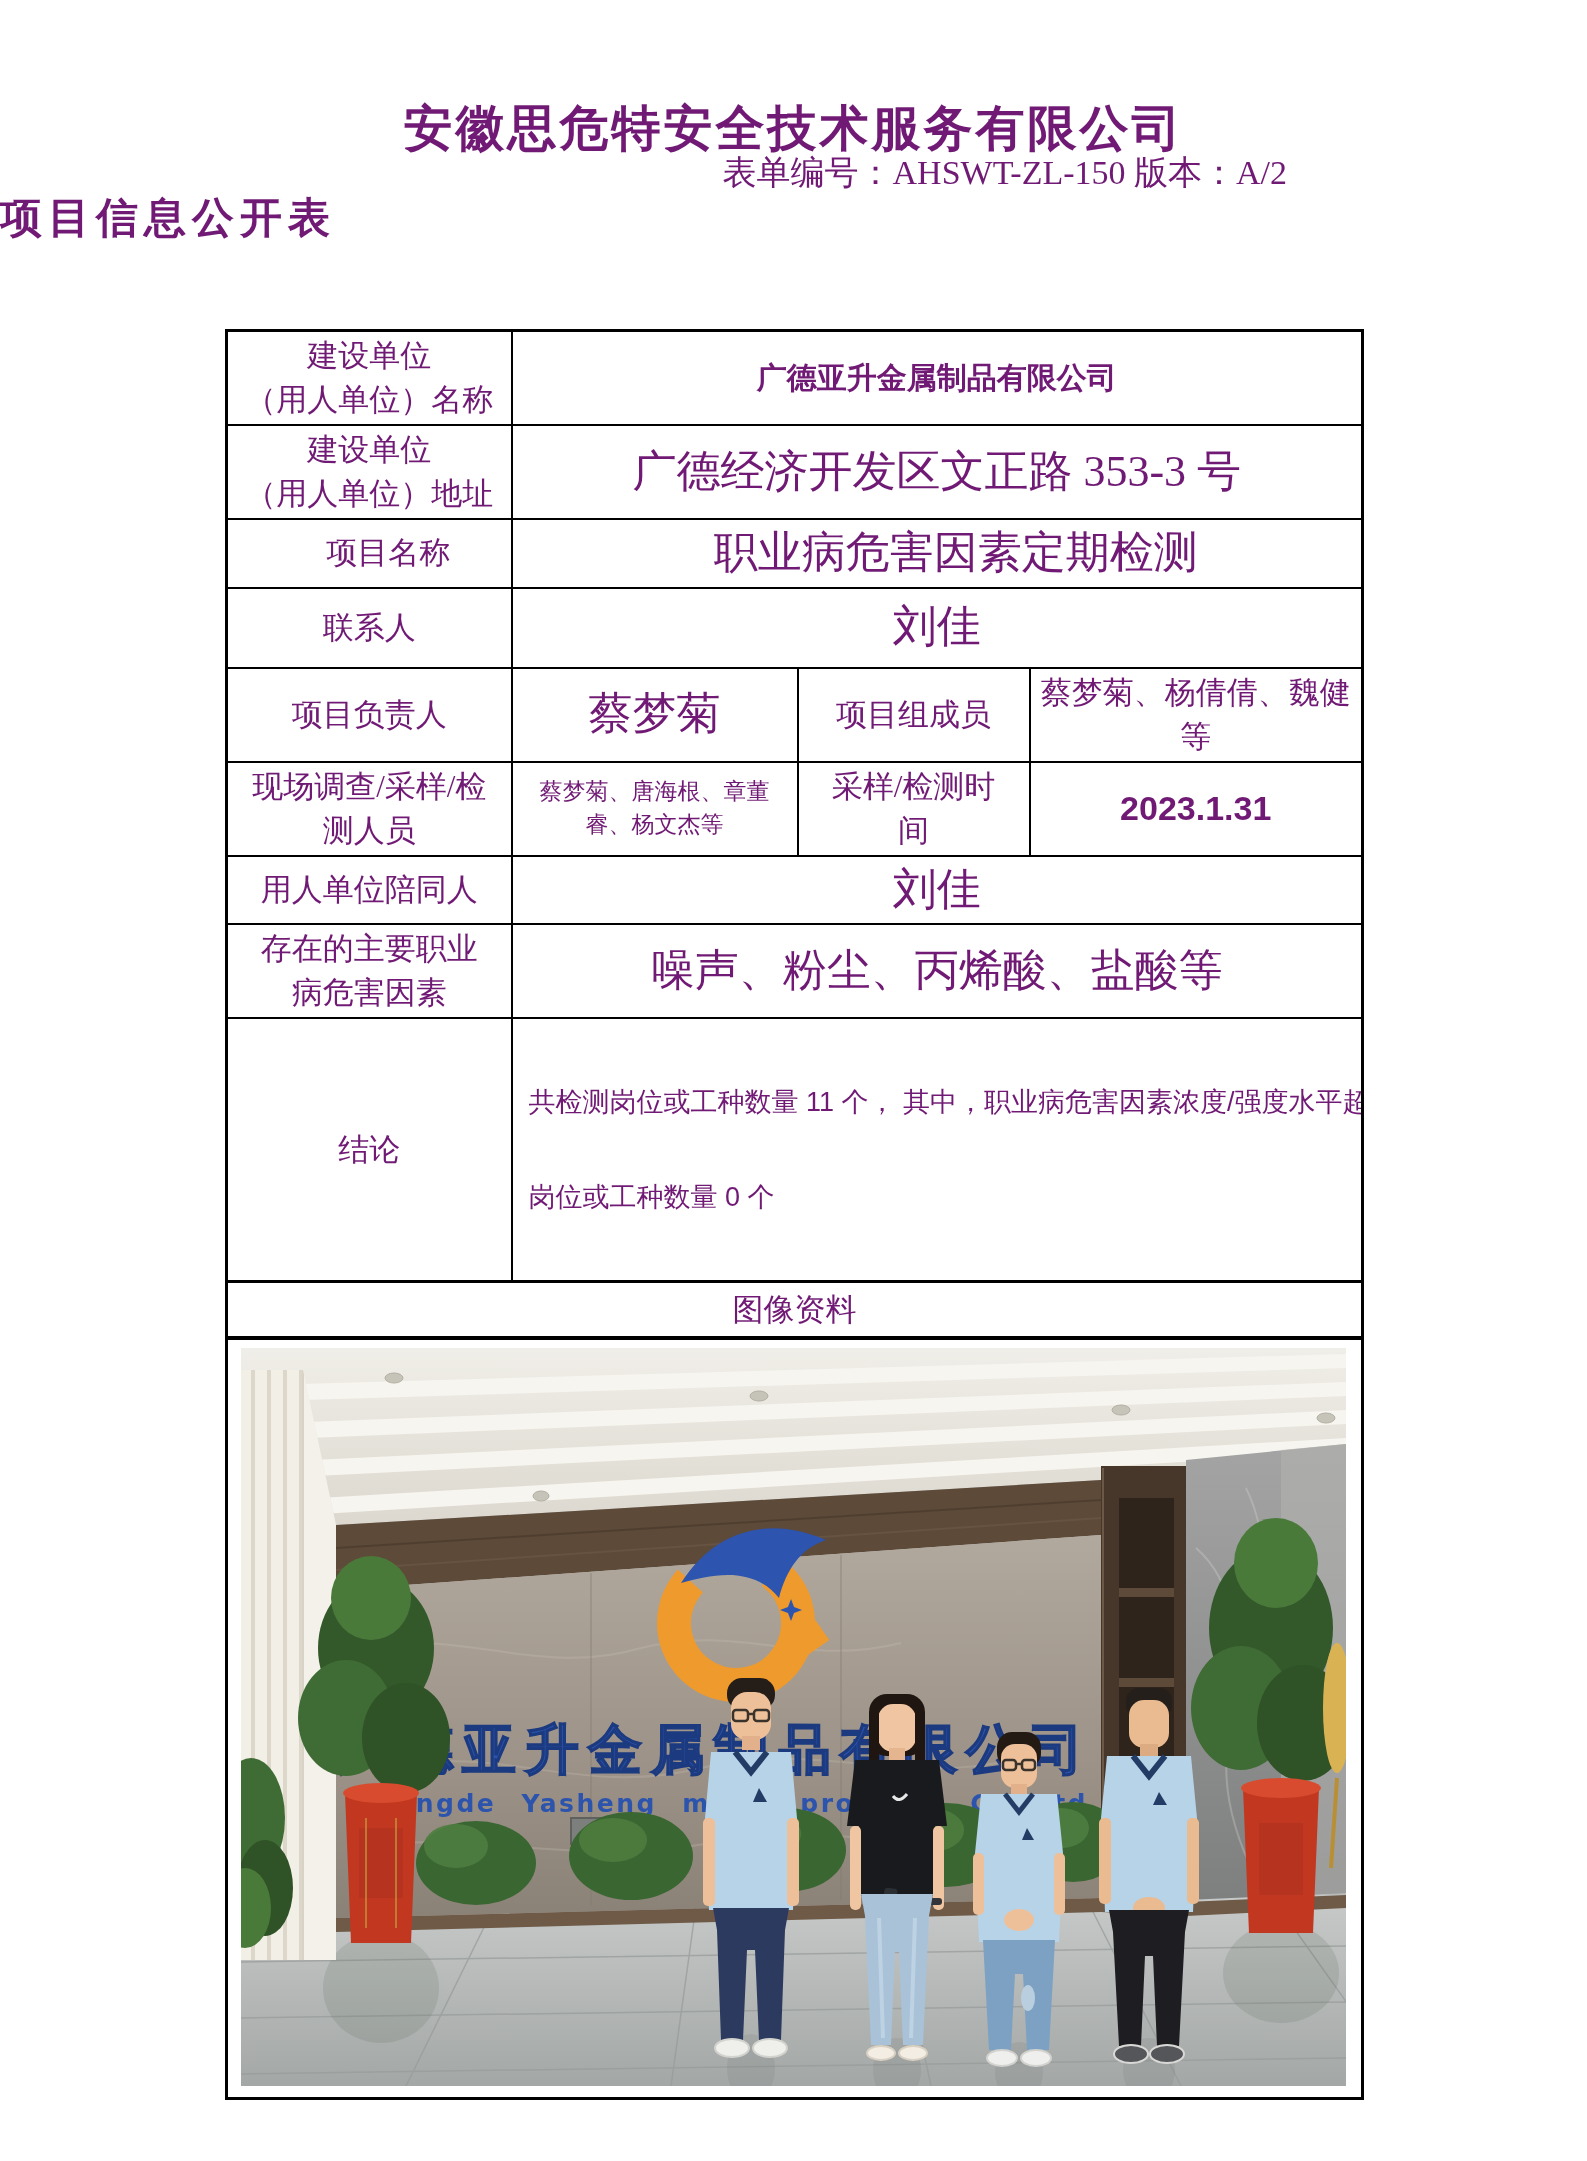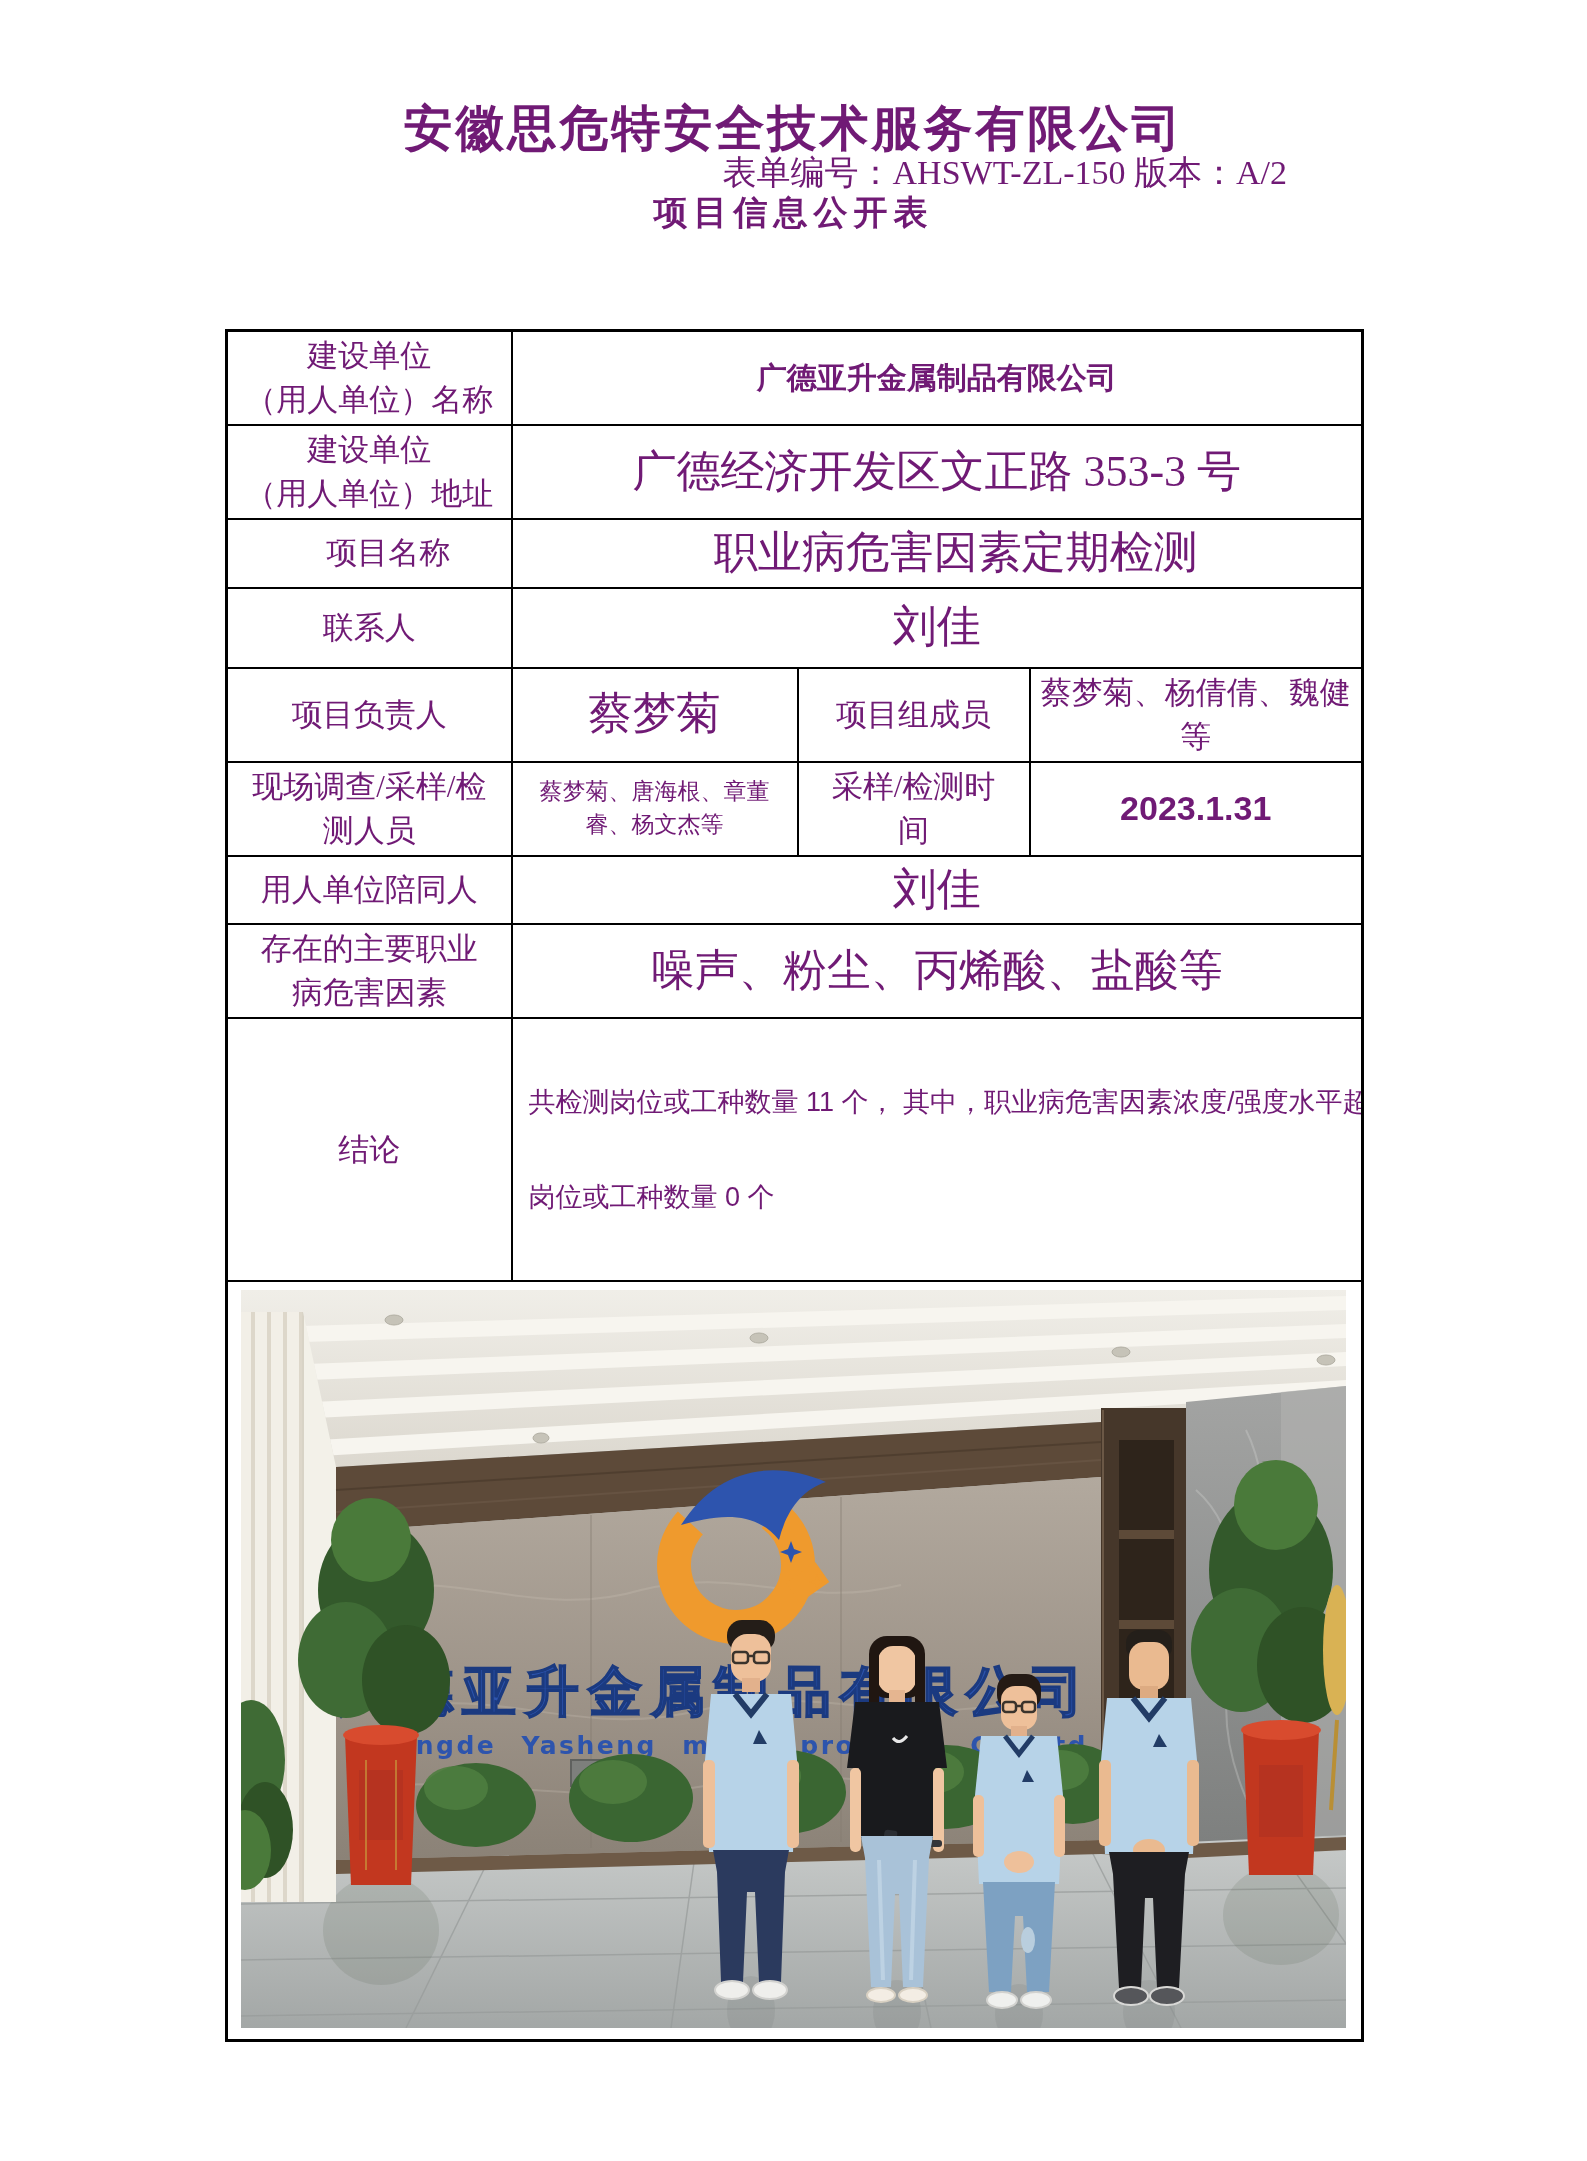--- a/index.html
+++ b/index.html
@@ -1,22 +1,22 @@
 <!DOCTYPE html>
 <html><head>
 <meta charset="utf-8">
 <style>
   html,body{margin:0;padding:0;background:#888;}
   .page{position:relative;width:1587px;height:2161px;background:#fff;margin:0 auto;
         font-family:"Liberation Serif","DejaVu Serif",serif;color:#701a75;overflow:hidden;}
   .title{position:absolute;top:96px;left:0;width:100%;text-align:center;
          font-size:49px;font-weight:bold;letter-spacing:3px;white-space:nowrap;}
   .form-meta{position:absolute;top:150px;right:300px;font-size:34px;white-space:nowrap;}
-  .doc-title{position:absolute;top:190px;left:0;width:100%;text-align:center;
-         font-size:34px;font-weight:bold;letter-spacing:6px;white-space:nowrap;}
+  .doc-title{position:absolute;top:190px;left:0;width:100%;
+         font-size:42px;font-weight:bold;letter-spacing:6px;white-space:nowrap;}
   table.info{position:absolute;left:225px;top:329px;width:1136px;
          border-collapse:collapse;table-layout:fixed;border:3px solid #000;}
   td{border:2px solid #000;text-align:center;vertical-align:middle;
      font-size:31px;line-height:1.42;padding:2px 10px;overflow:hidden;}
   td.lbl{white-space:pre-line;}
   td.val{font-size:44px;}
   td.val-sans{font-family:"Liberation Sans","DejaVu Sans",sans-serif;font-weight:bold;font-size:30px;}
   td.time-val{font-size:34px;font-weight:bold;font-family:"Liberation Sans","DejaVu Sans",sans-serif;}
   tr.r1 td{height:77px;} tr.r2 td{height:81px;} tr.r3 td{height:48px;padding-left:48px;}
   tr.r4 td{height:74px;} tr.r5 td{height:79px;} tr.r6 td{height:82px;}
@@ -88,20 +88,23 @@
       <td class="lbl">存在的主要职业
 病危害因素</td>
       <td class="val" colspan="3">噪声、粉尘、丙烯酸、盐酸等</td>
     </tr>
     <tr class="r9">
       <td class="lbl">结论</td>
       <td class="conclusion" colspan="3">
         <p class="c1">共检测岗位或工种数量 11 个， 其中，职业病危害因素浓度/强度水平超标</p>
         <p class="c2">岗位或工种数量 0 个</p>
       </td>
+    </tr>
+    <tr class="r10">
+      <td colspan="4">图像资料</td>
     </tr>
     <tr class="r11">
       <td class="photo-cell" colspan="4">
 
         <div class="photo">
         <svg width="1105" height="738" viewBox="0 0 1105 738" preserveAspectRatio="none" xmlns="http://www.w3.org/2000/svg">
           <defs>
             <linearGradient id="ceilG" x1="0" y1="0" x2="0" y2="1">
               <stop offset="0" stop-color="#f0eee8"></stop>
                     <stop offset="1" stop-color="#dcd8cf"></stop>

